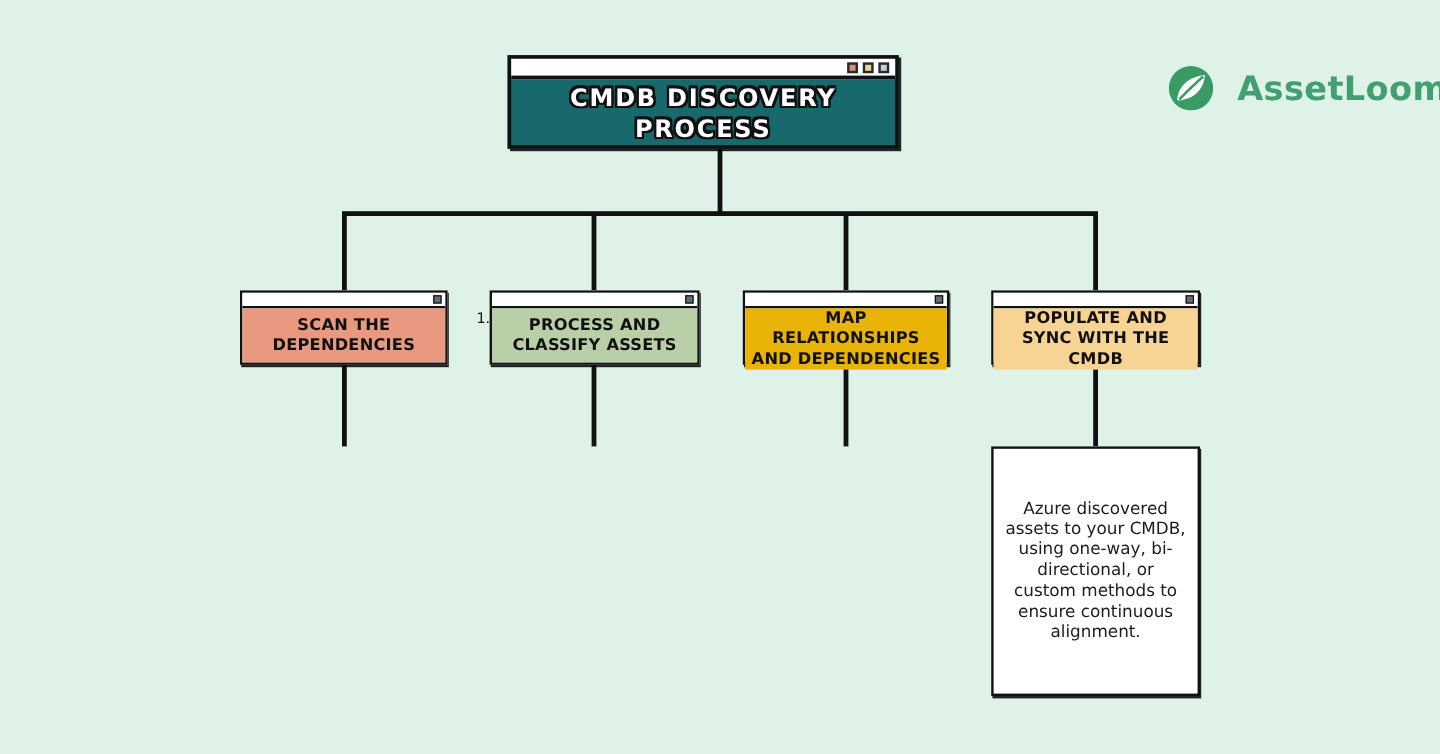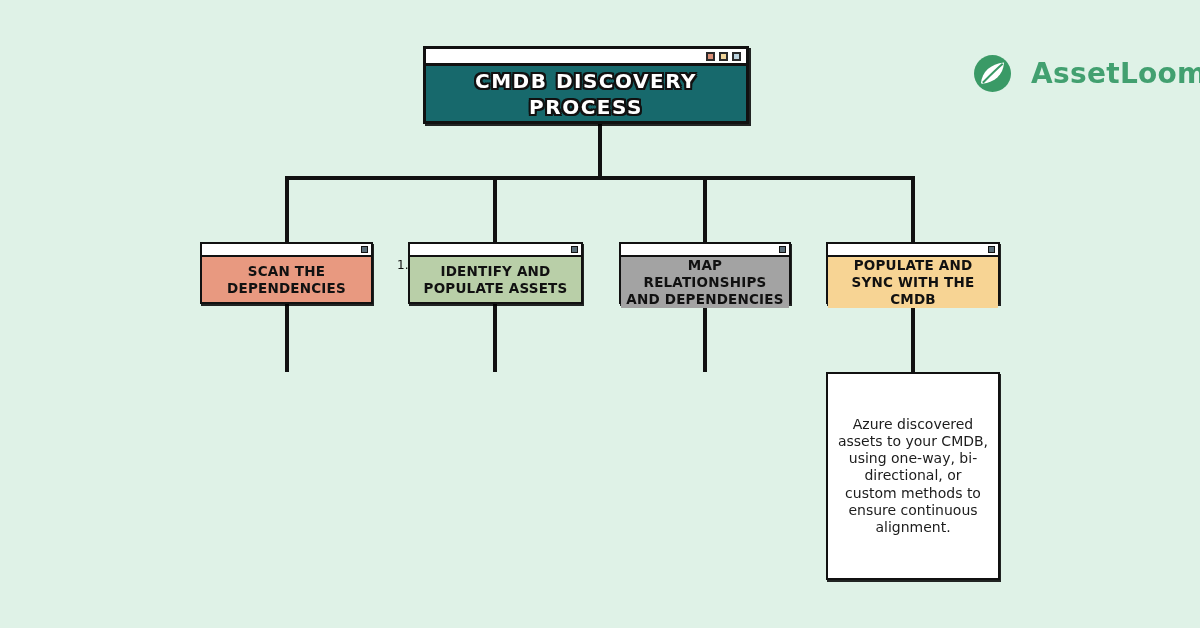--- a/index.html
+++ b/index.html
@@ -122,27 +122,27 @@
   <div class="step-box box1">
     <div class="step-bar">
         <span class="sb-square"></span>
       </div>
     <div class="step-title" style="background-color: rgb(232, 153, 128);">SCAN THE DEPENDENCIES</div>
   </div>
   <div class="step-box box2">
     <div class="step-bar">
         <span class="sb-square"></span>
       </div>
-    <div class="step-title" style="background-color: rgb(185, 207, 168);">IDENTIFY AND POPULATE ASSETS</div>
+    <div class="step-title" style="background-color: rgb(185, 207, 168);">PROCESS AND CLASSIFY ASSETS</div>
   </div>
   <div class="step-box box3">
     <div class="step-bar">
         <span class="sb-square"></span>
       </div>
-    <div class="step-title" style="background-color: #a3a3a3;">MAP RELATIONSHIPS AND DEPENDENCIES</div>
+    <div class="step-title" style="background-color: #eab308;">MAP RELATIONSHIPS AND DEPENDENCIES</div>
   </div>
   <div class="step-box box4">
     <div class="step-bar">
         <span class="sb-square"></span>
       </div>
     <div class="step-title" style="background-color: rgb(247, 212, 148);">POPULATE AND SYNC WITH THE CMDB</div>
   </div>
 
   <div class="desc-box box4">Azure discovered assets to your CMDB, using one-way, bi-directional, or custom methods to ensure continuous alignment.</div>
 

